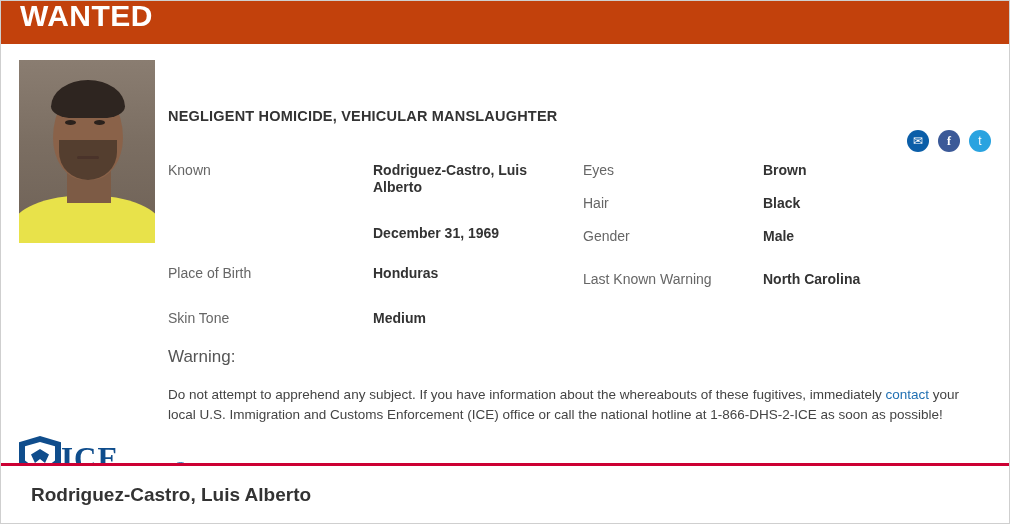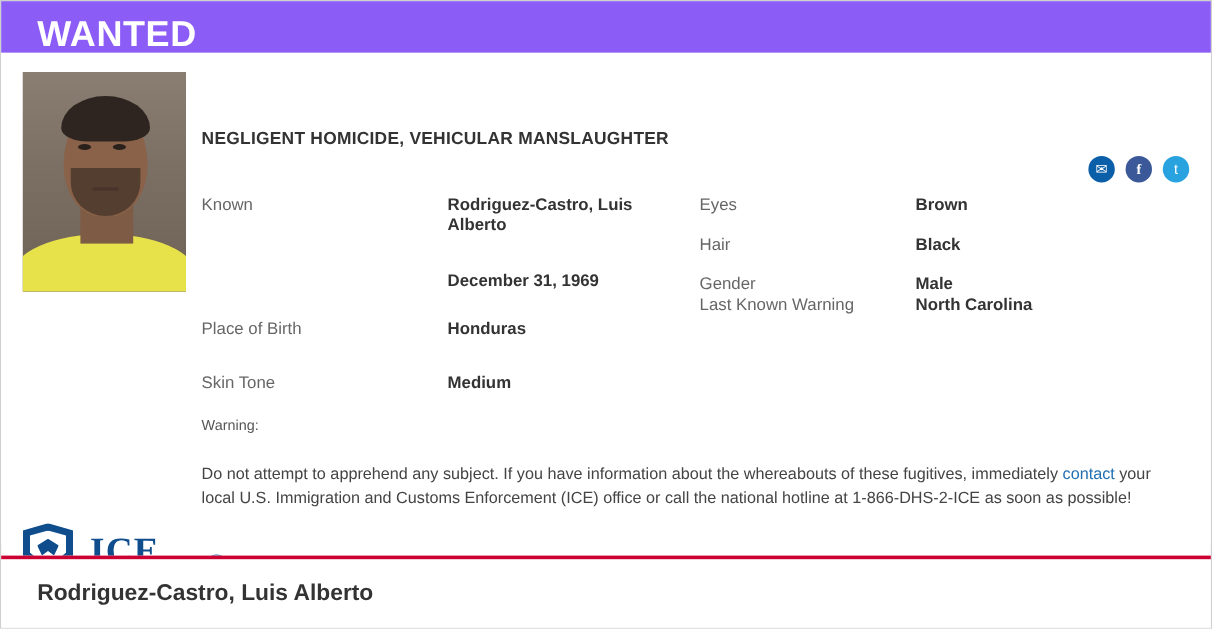--- a/index.html
+++ b/index.html
@@ -18,25 +18,25 @@
     position: relative;
     width: 1010px;
     height: 524px;
     box-sizing: border-box;
     border: 1px solid #cfcfcf;
     background: #ffffff;
   }
 
   
   .banner {
-    background: #8b5cf6;
+    background: #c2410c;
     height: 43px;
     display: flex;
-    align-items: flex-end;
-    padding-left: 30px;
+    align-items: flex-start;
+    padding-left: 19px;
     box-sizing: border-box;
   }
   .banner-title {
     color: #ffffff;
     font-size: 30px;
     font-weight: bold;
     letter-spacing: 0.5px;
     line-height: 1;
   }
 
@@ -168,21 +168,21 @@
     color: #333;
     font-weight: bold;
   }
   .col-right .label { width: 180px; flex: 0 0 180px; }
 
   
   .warn-head {
     position: absolute;
     left: 167px;
     top: 303px;
-    font-size: 12px;
+    font-size: 17px;
     color: #555;
     text-align: right;
   }
   .warn-body {
     position: absolute;
     left: 167px;
     top: 341px;
     width: 820px;
     font-size: 13.5px;
     line-height: 20px;
@@ -193,21 +193,21 @@
     text-decoration: none;
   }
 
   
   .ice-logo {
     position: absolute;
     left: 18px;
     top: 392px;
     display: flex;
     align-items: center;
-    gap: 14px;
+    gap: 0;
   }
   .ice-seal {
     width: 42px; height: 44px;
     position: relative;
   }
   .ice-seal .shield {
     position: absolute; inset: 0;
     background: #0f4d8c;
     clip-path: polygon(50% 0%, 100% 14%, 100% 62%, 50% 100%, 0% 62%, 0% 14%);
   }
@@ -324,21 +324,21 @@
 
       <div class="col-right">
         <div class="row" style="margin-bottom:16px;">
           <div class="label">Eyes</div>
           <div class="value">Brown</div>
         </div>
         <div class="row" style="margin-bottom:16px;">
           <div class="label">Hair</div>
           <div class="value">Black</div>
         </div>
-        <div class="row" style="">
+        <div class="row" style="margin-bottom:26px;">
           <div class="label">Gender</div>
           <div class="value">Male</div>
         </div>
         <div class="row">
           <div class="label">Last Known Warning</div>
           <div class="value">North Carolina</div>
         </div>
       </div>
 
     </div>

